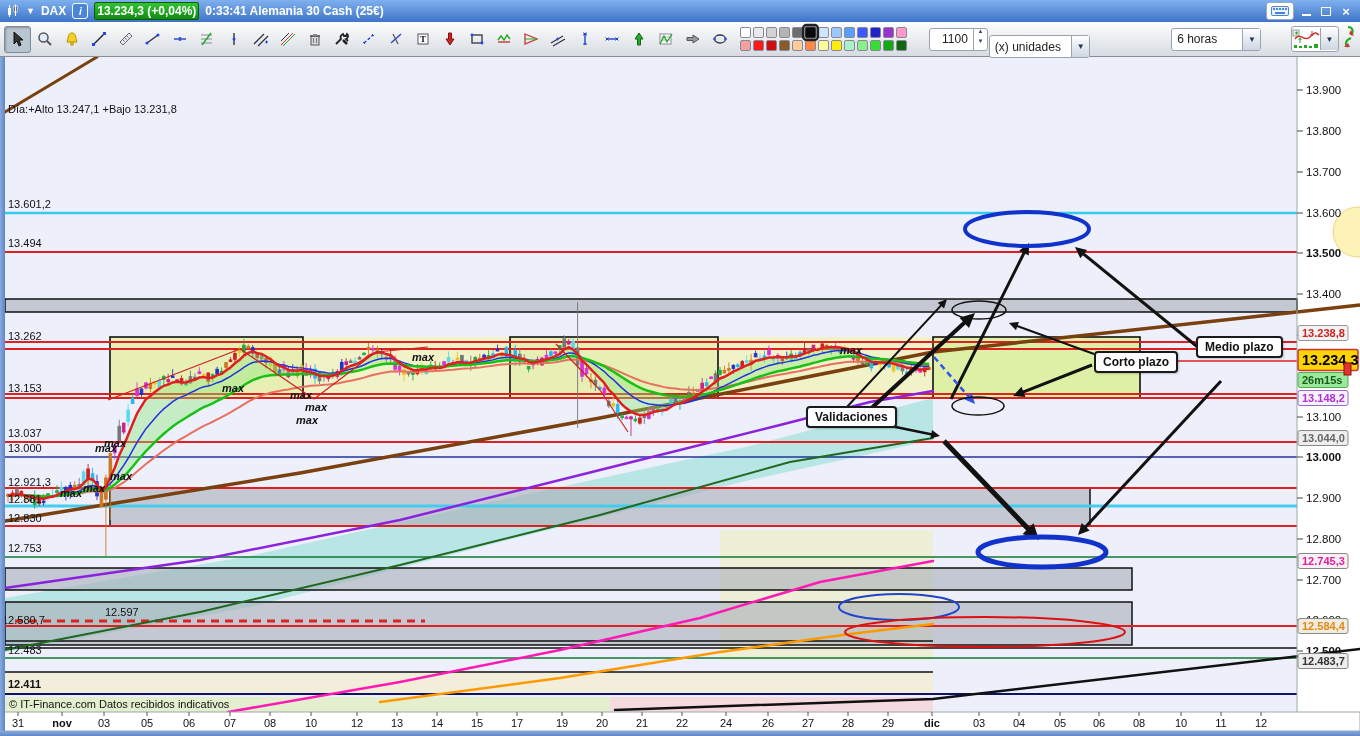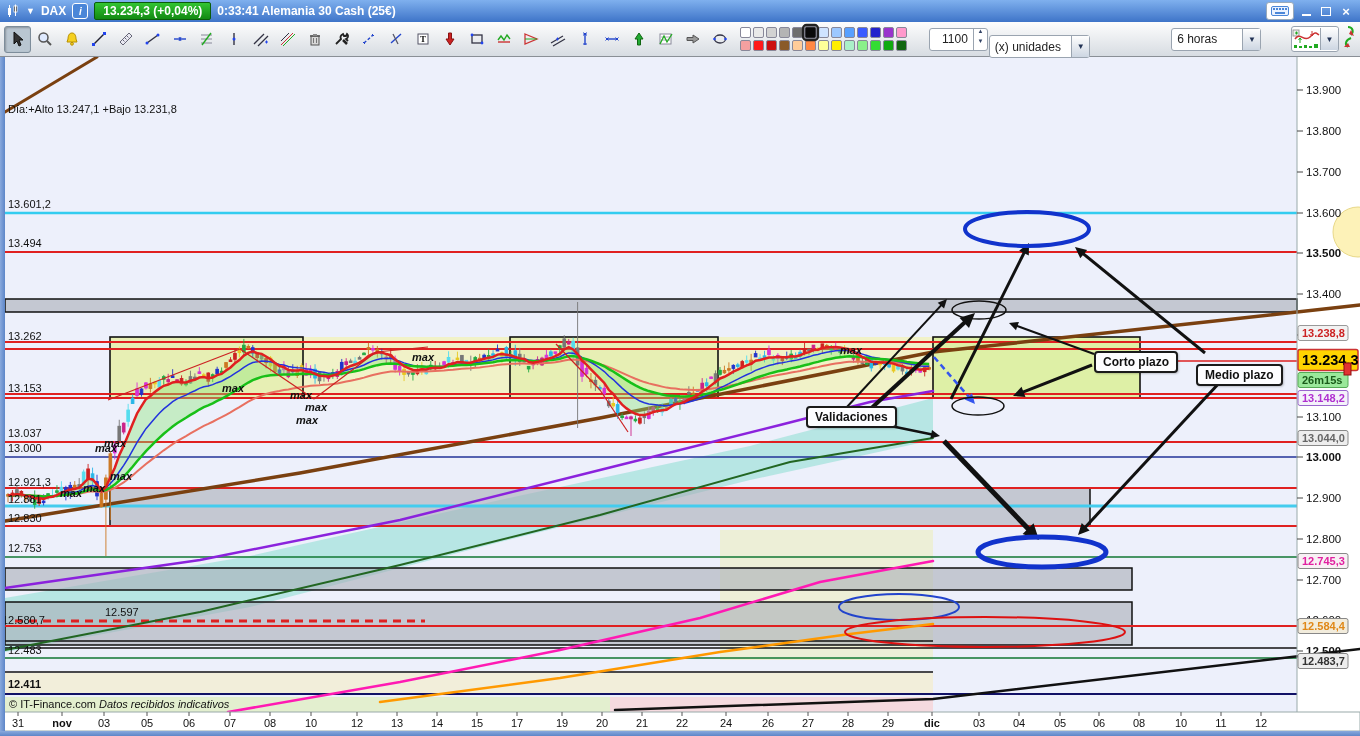--- a/index.html
+++ b/index.html
@@ -6,21 +6,21 @@
   body{width:1360px;height:736px;position:relative;overflow:hidden;
        font-family:"Liberation Sans",sans-serif;background:#eef0fb;-webkit-font-smoothing:antialiased;}
   
   .titlebar{position:absolute;left:0;top:0;width:1360px;height:22px;
     background:linear-gradient(#7fb0ee,#3e74c8);display:flex;align-items:center;gap:6px;
     padding:0 6px;box-sizing:border-box;color:#fff;font-size:12px;font-weight:bold;z-index:10;}
   .tb-caret{font-size:9px;color:#fff;}
   .info-ic{width:14px;height:14px;background:#4a86d8;border:1px solid #fff;border-radius:3px;
     font-size:10px;display:flex;align-items:center;justify-content:center;font-style:italic;}
   .badge{background:linear-gradient(#33c433,#128a12);border:1px solid #0a5c0a;border-radius:2px;
-    padding:1px 8px;font-size:12px;}
+    padding:1px 2px;font-size:12px;}
   .session{font-size:12px;}
   .tb-right{margin-left:auto;display:flex;align-items:center;gap:4px;}
   .kb-btn{width:26px;height:16px;background:#fff;border:1px solid #9ab;border-radius:3px;
     display:flex;align-items:center;justify-content:center;}
   .winbtn{width:16px;height:16px;display:flex;align-items:center;justify-content:center;
     color:#fff;font-size:13px;font-weight:bold;cursor:default;}
   .restore-glyph{width:8px;height:7px;border:1.5px solid #fff;display:block;}
   .min-glyph{width:9px;height:0;border-bottom:2px solid #fff;display:block;margin-top:7px;}
   
   .toolbar{position:absolute;left:0;top:22px;width:1360px;height:35px;
@@ -39,21 +39,21 @@
   .spin span{flex:1;font-size:6px;line-height:5px;text-align:center;color:#346;}
   .dd-btn{width:17px;height:100%;border-left:1px solid #9aa4b0;background:linear-gradient(#fefefe,#cdd6e2);
     display:flex;align-items:center;justify-content:center;font-size:8px;color:#235;}
   .gap{width:14px;}
   .chartbtn{display:flex;align-items:center;border:1px solid #9aa4b0;border-radius:3px;background:#fff;height:24px;}
   
   #chartsvg{position:absolute;left:0;top:57px;z-index:1;}
   .overlay{position:absolute;z-index:5;color:#111;}
   #dia-label{left:8px;top:59px;font-size:11px;margin-top:44px;}
   #copyright{left:9px;top:698px;font-size:11px;}
-  #copyright .it{font-style:italic;text-align:right;}
+  #copyright .it{text-align:right;}
   .annbox{position:absolute;z-index:6;background:#fdfdff;border:2px solid #1a1a1a;border-radius:4px;
     font-size:12px;font-weight:bold;padding:2px 7px;color:#111;box-shadow:1px 1px 2px rgba(0,0,0,.2);}
   .edge-l{position:absolute;left:0;top:22px;width:5px;height:714px;background:linear-gradient(90deg,#89a9dd,#5d86c8);z-index:4;}
   .edge-b{position:absolute;left:0;top:731px;width:1360px;height:5px;background:linear-gradient(#89a9dd,#5d86c8);z-index:4;}
 </style>
 </head>
 <body>
 
 <div class="titlebar">
   <svg width="14" height="14" viewBox="0 0 14 14">
@@ -997,16 +997,16 @@
   </svg>
 
 <div class="overlay" id="dia-label">Día:+Alto 13.247,1 +Bajo 13.231,8</div>
 <div class="overlay" id="copyright">
   <span>© IT-Finance.com</span>
   <span class="it">Datos recibidos indicativos</span>
 </div>
 
 <div class="annbox" style="left:806px;top:406px;">Validaciones</div>
 <div class="annbox" style="left:1094px;top:351px;">Corto plazo</div>
-<div class="annbox" style="left:1196px;top:364px;text-align:right;">Medio plazo</div>
+<div class="annbox" style="left:1196px;top:336px;text-align:right;">Medio plazo</div>
 
 <div class="edge-l"></div>
 <div class="edge-b"></div>
 
 </body></html>

